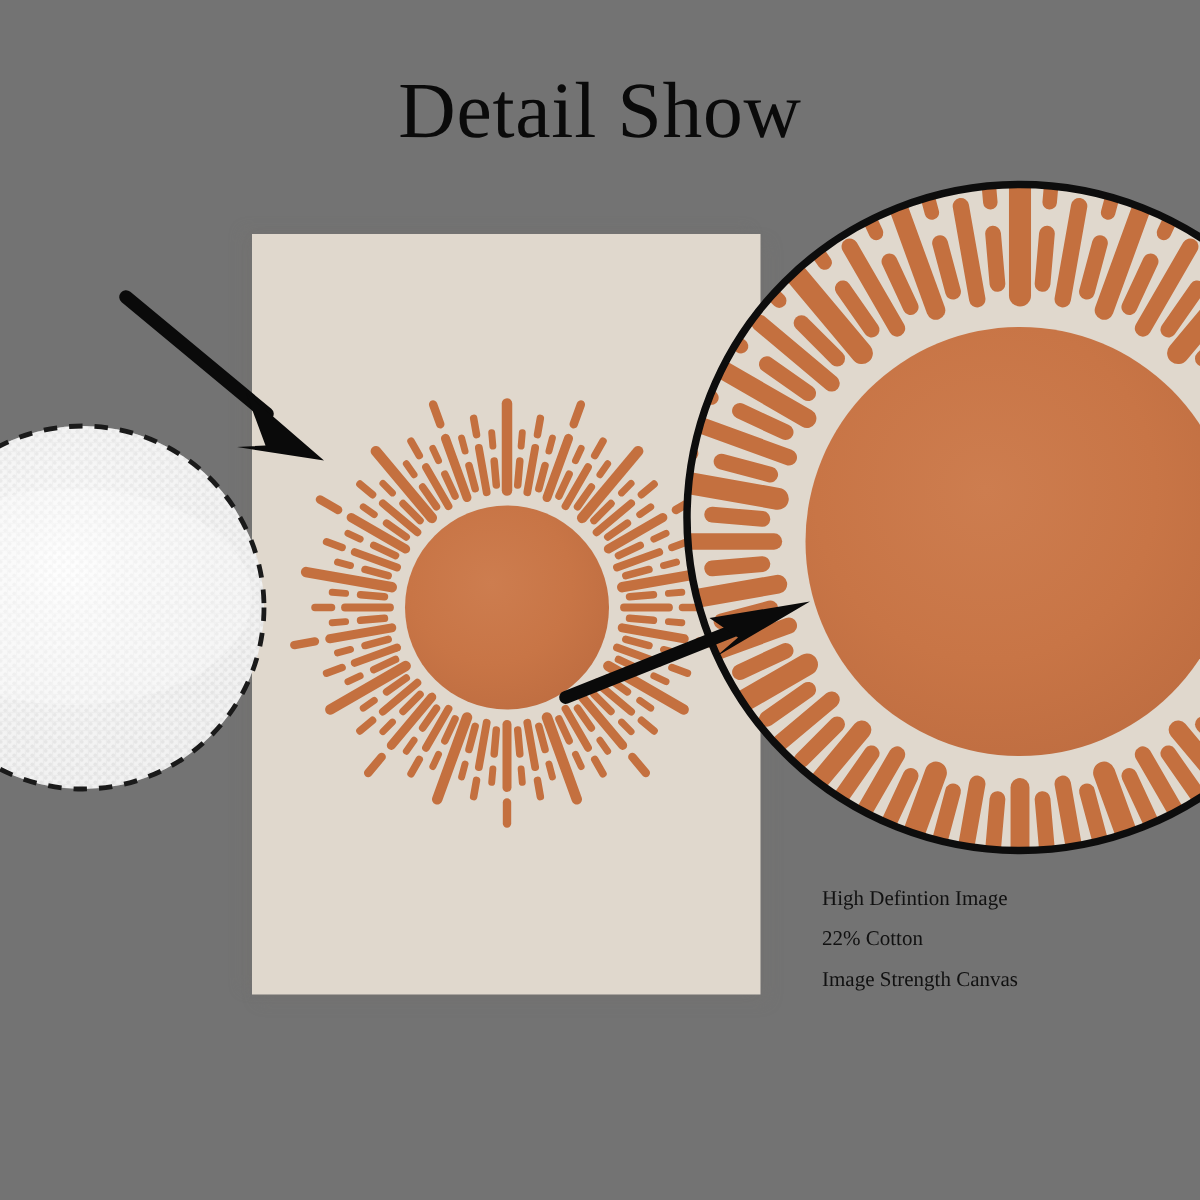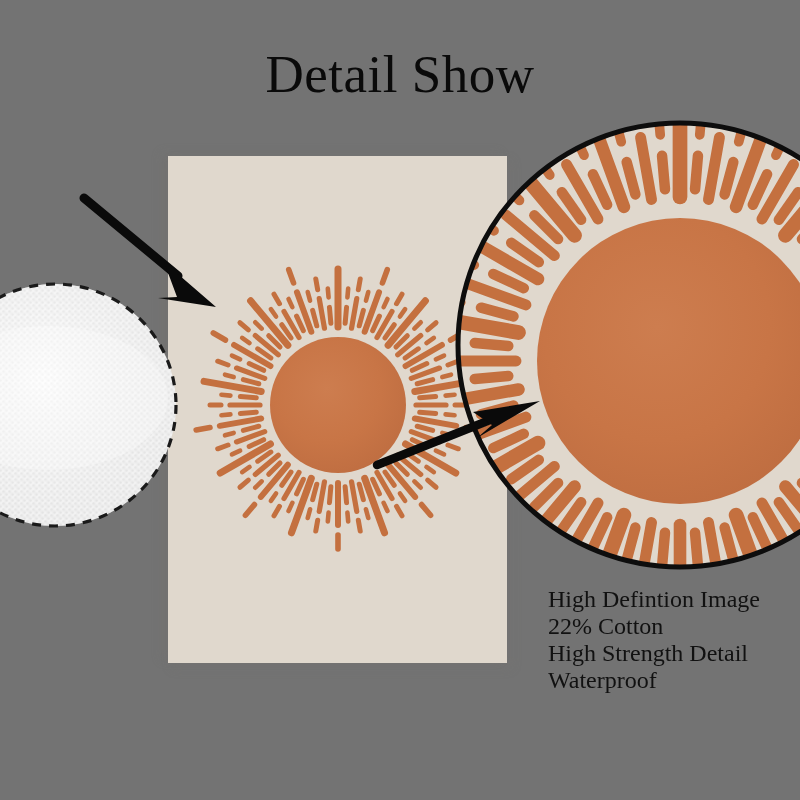--- a/index.html
+++ b/index.html
@@ -78,21 +78,21 @@
   #arrow-2 { left: 360px; top: 385px; width: 200px; height: 100px; }
 
   
   #features {
     position: absolute;
     left: 548px;
     top: 586px;
     width: 250px;
     color: #111111;
     font-family: "Liberation Serif", serif;
-    font-size: 24px;
+    font-size: 14px;
     line-height: 27px;
     white-space: nowrap;
   }
   #features .feature-line { display: block; }
 </style>
 </head>
 <body>
 
 <div id="stage">
 
@@ -434,17 +434,16 @@
   </svg>
 
   <svg id="arrow-2" class="arrow-svg" viewBox="0 0 200 100">
     <line x1="17" y1="80" x2="130" y2="35" stroke="#0a0a0a" stroke-width="8.5" stroke-linecap="round"></line>
     <polygon points="180,16 113,27 132,40 117,53" fill="#0a0a0a"></polygon>
   </svg>
 
   <div id="features">
     <span class="feature-line">High Defintion Image</span>
     <span class="feature-line">22% Cotton</span>
-    <span class="feature-line">High Strength Detail</span>
-    <span class="feature-line">Waterproof</span>
+    <span class="feature-line">Image Strength Canvas</span>
   </div>
 
 </div>
 
 </body></html>

